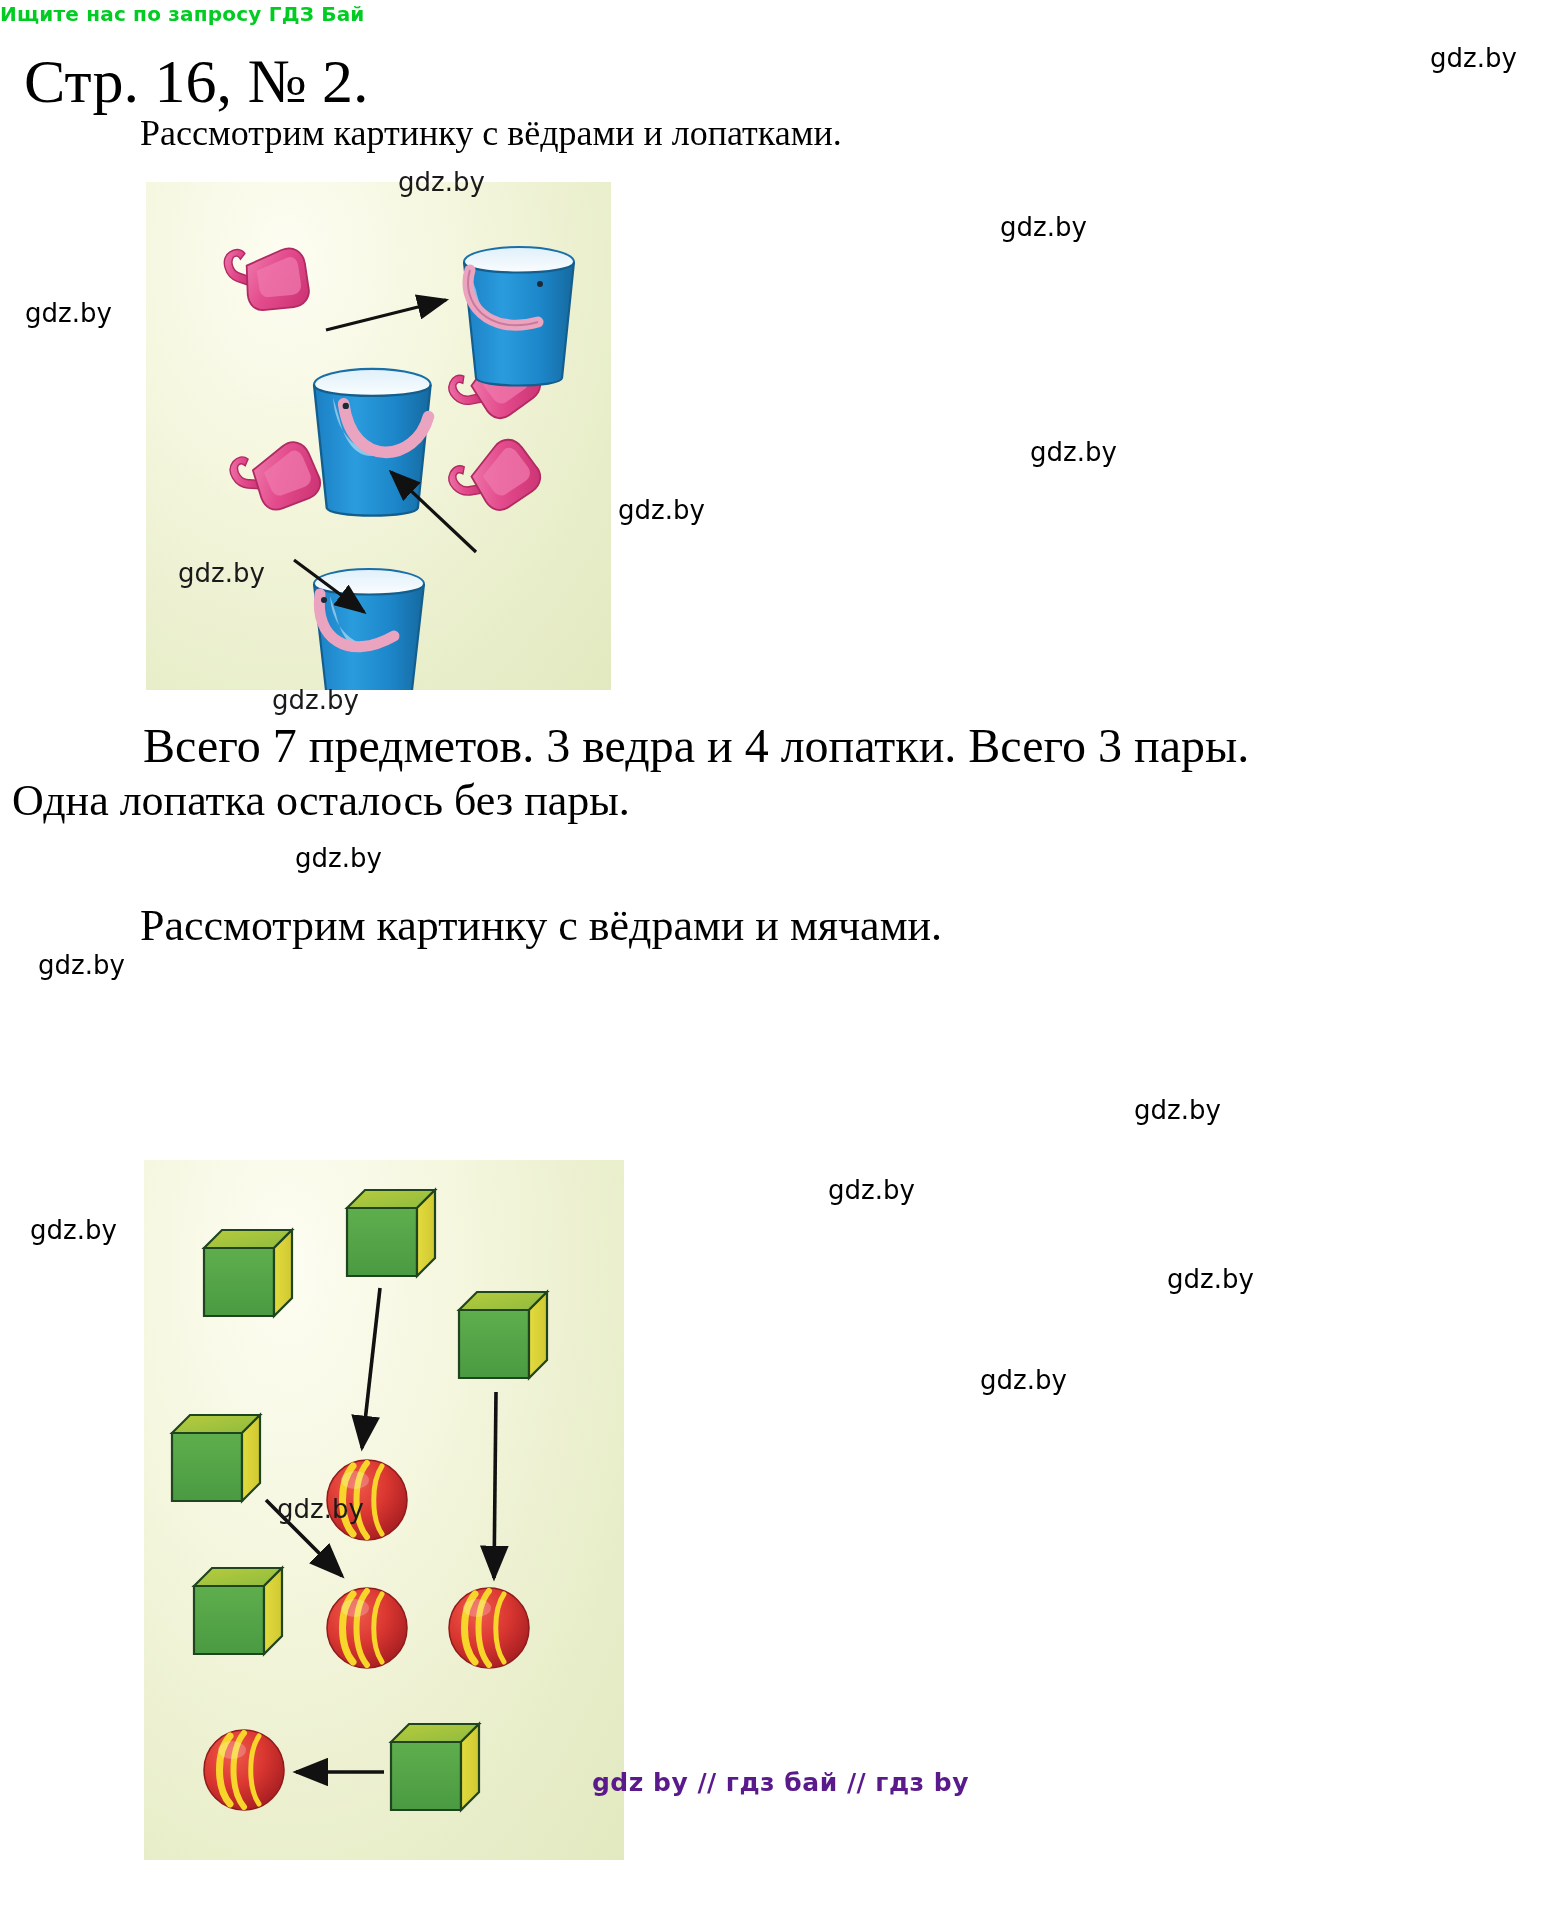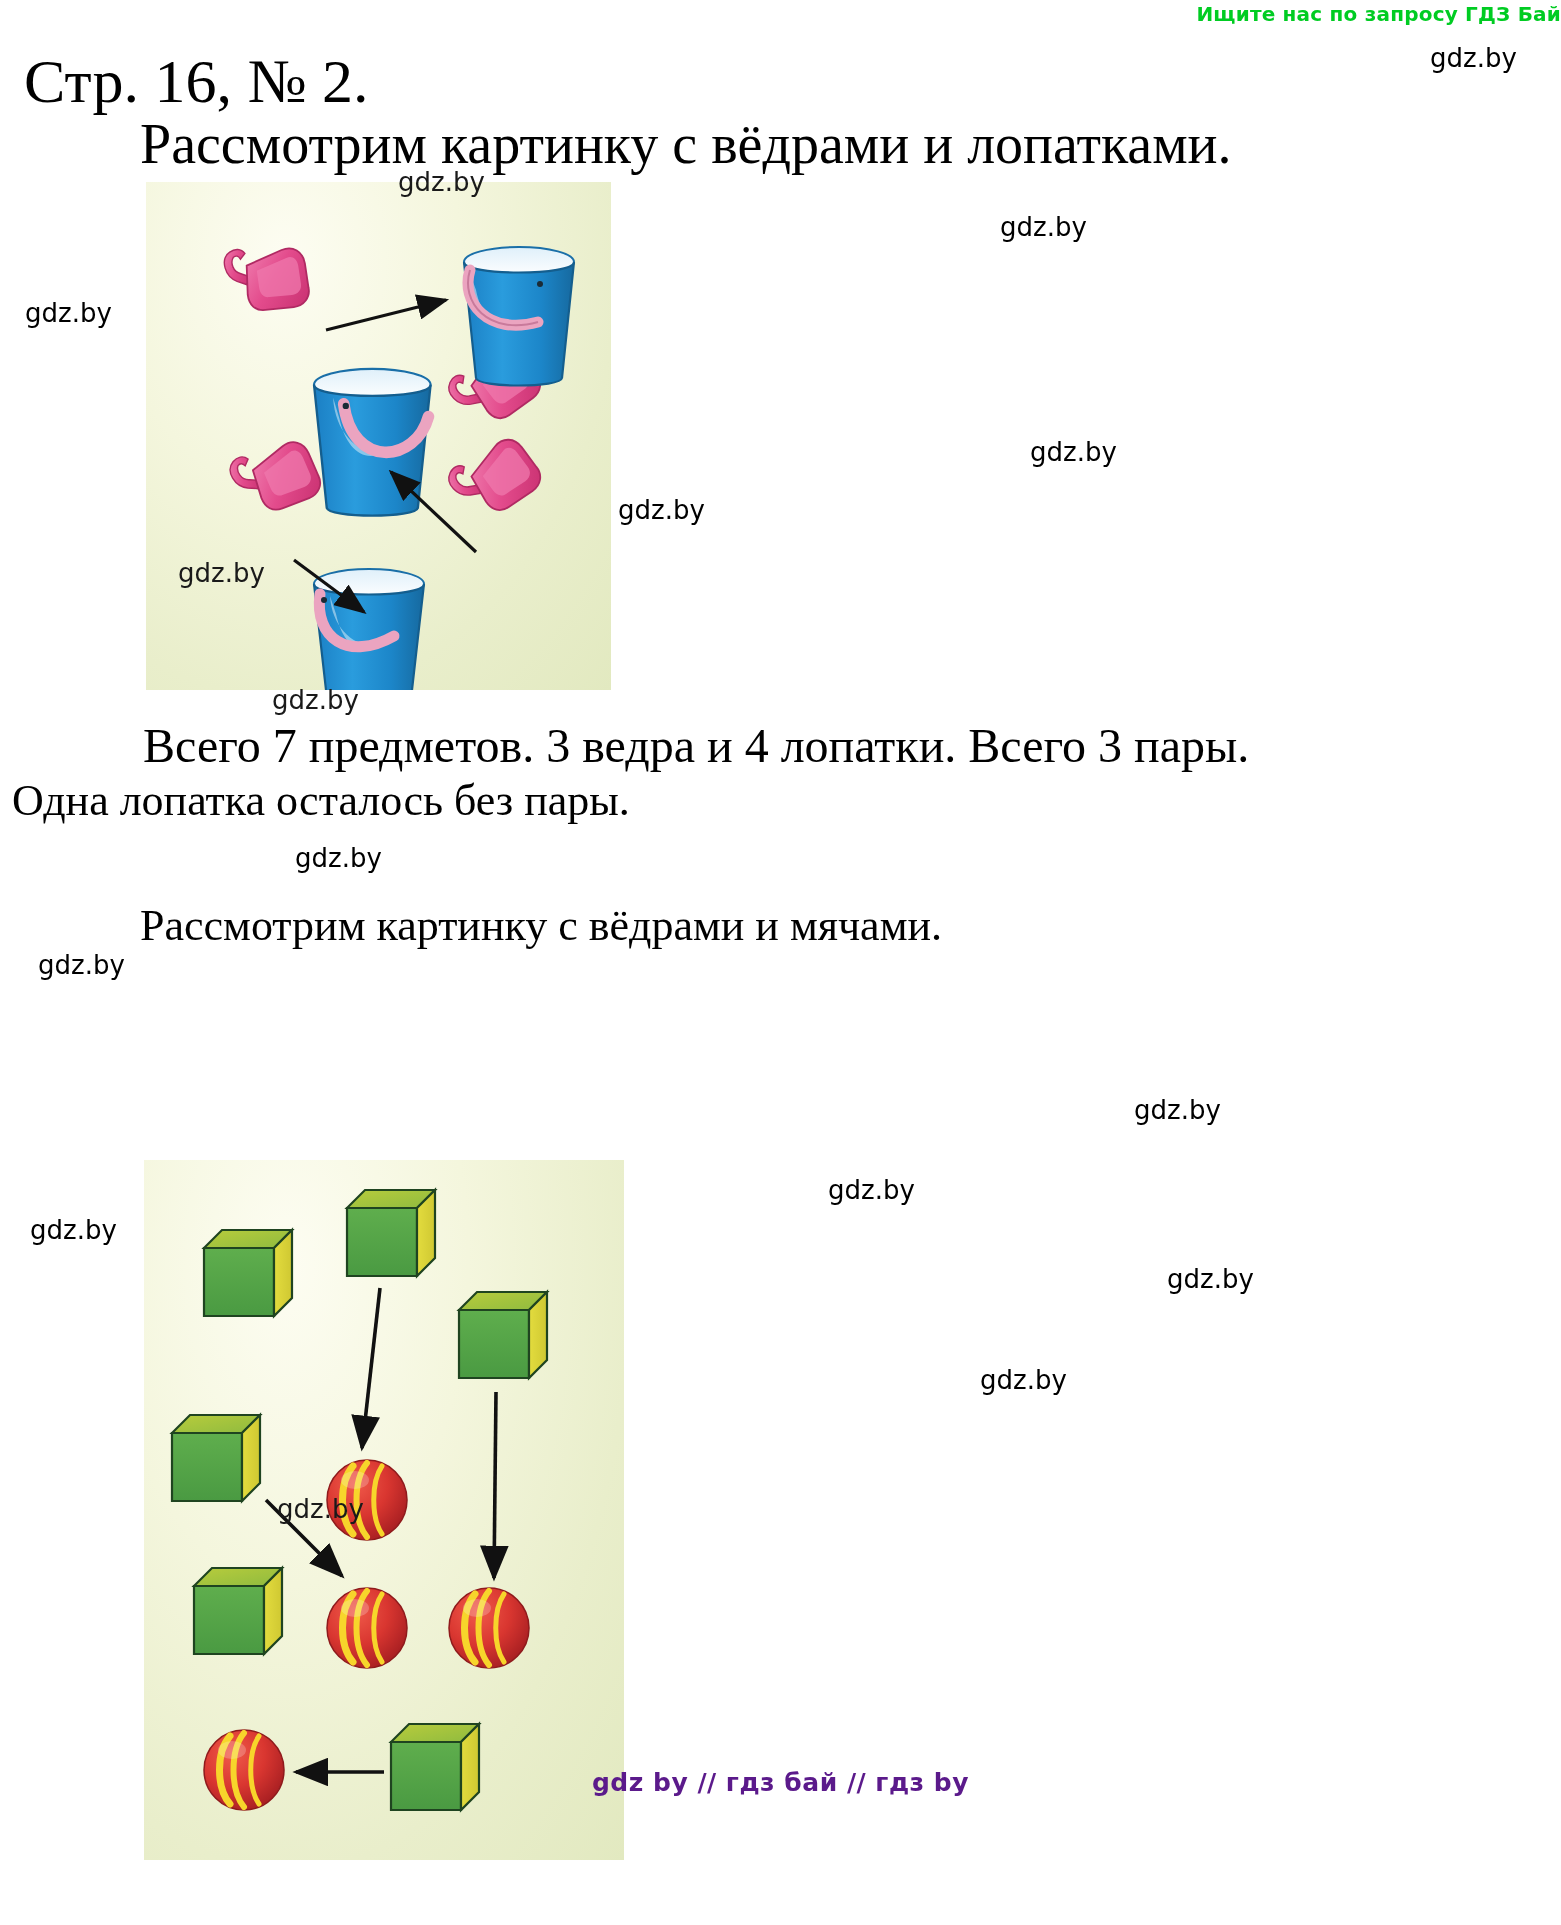--- a/index.html
+++ b/index.html
@@ -14,37 +14,37 @@
     position: relative;
     overflow: hidden;
   }
 
   
   .promo {
     position: absolute;
     top: 2px;
     left: 0;
     width: 100%;
-    text-align: right;
+    text-align: left;
     font-family: "DejaVu Sans", sans-serif;
     font-weight: bold;
     font-size: 20px;
     color: #00cc22;
     letter-spacing: 0.2px;
   }
 
   
   .txt {
     position: absolute;
     font-family: "Liberation Serif", serif;
     color: #000;
     white-space: nowrap;
   }
   .page-ref   { left: 24px;  top: 46px;  font-size: 62px; }
-  .line-1     { left: 140px; top: 112px; font-size: 56px; }
+  .line-1     { left: 140px; top: 112px; font-size: 36px; }
   .line-2     { left: 143px; top: 718px; font-size: 48px; }
   .line-3     { left: 12px;  top: 775px; font-size: 44px; }
   .line-4     { left: 140px; top: 900px; font-size: 44px; }
 
   
   .wm {
     position: absolute;
     font-family: "DejaVu Sans", sans-serif;
     font-size: 26px;
     color: #000;

